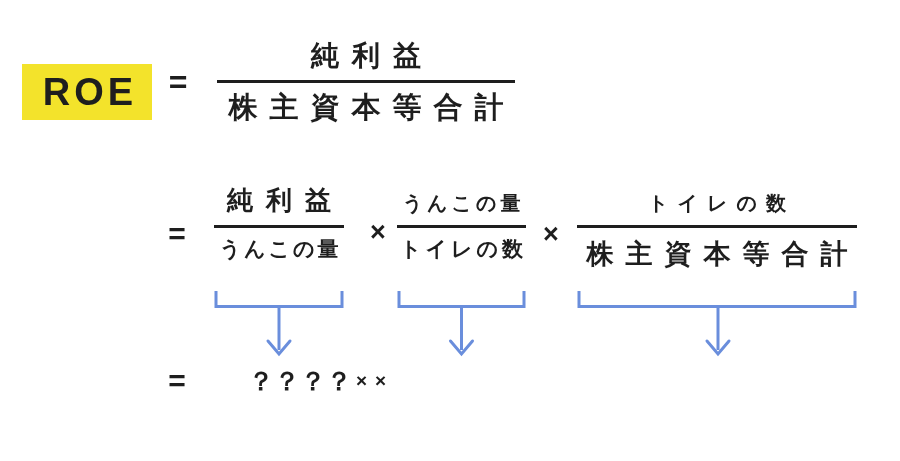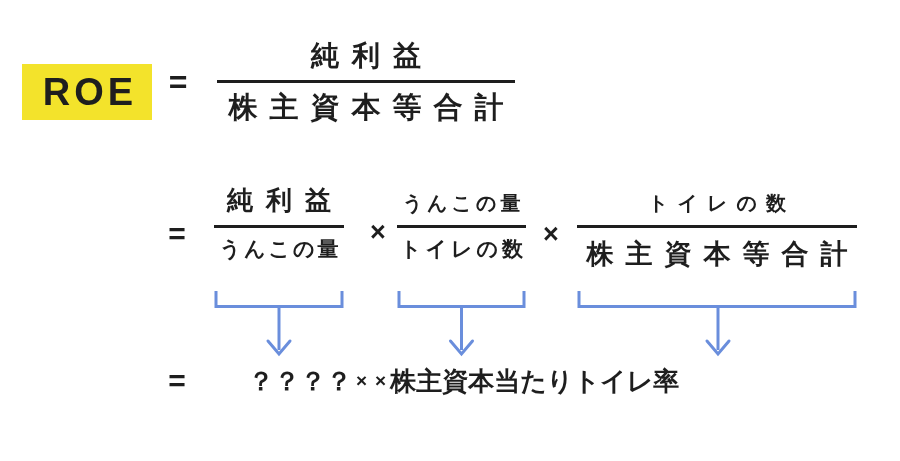--- a/index.html
+++ b/index.html
@@ -132,14 +132,13 @@
     <line x1="141" y1="18.5" x2="141" y2="62" stroke="currentColor" stroke-width="3"></line>
     <polyline points="130,53 141,66 152,53" fill="none" stroke="currentColor" stroke-width="3" stroke-linecap="round"></polyline>
   </svg>
 </div>
 
 <div class="abs flexc eq3">=</div>
 <div class="abs result">
   <span class="term">？？？？</span>
   <span class="times-sm">×</span>
   <span class="times-sm">×</span>
-  <span class="term">株主資本当たりトイレ率</span>
 </div>
 
 </body></html>

